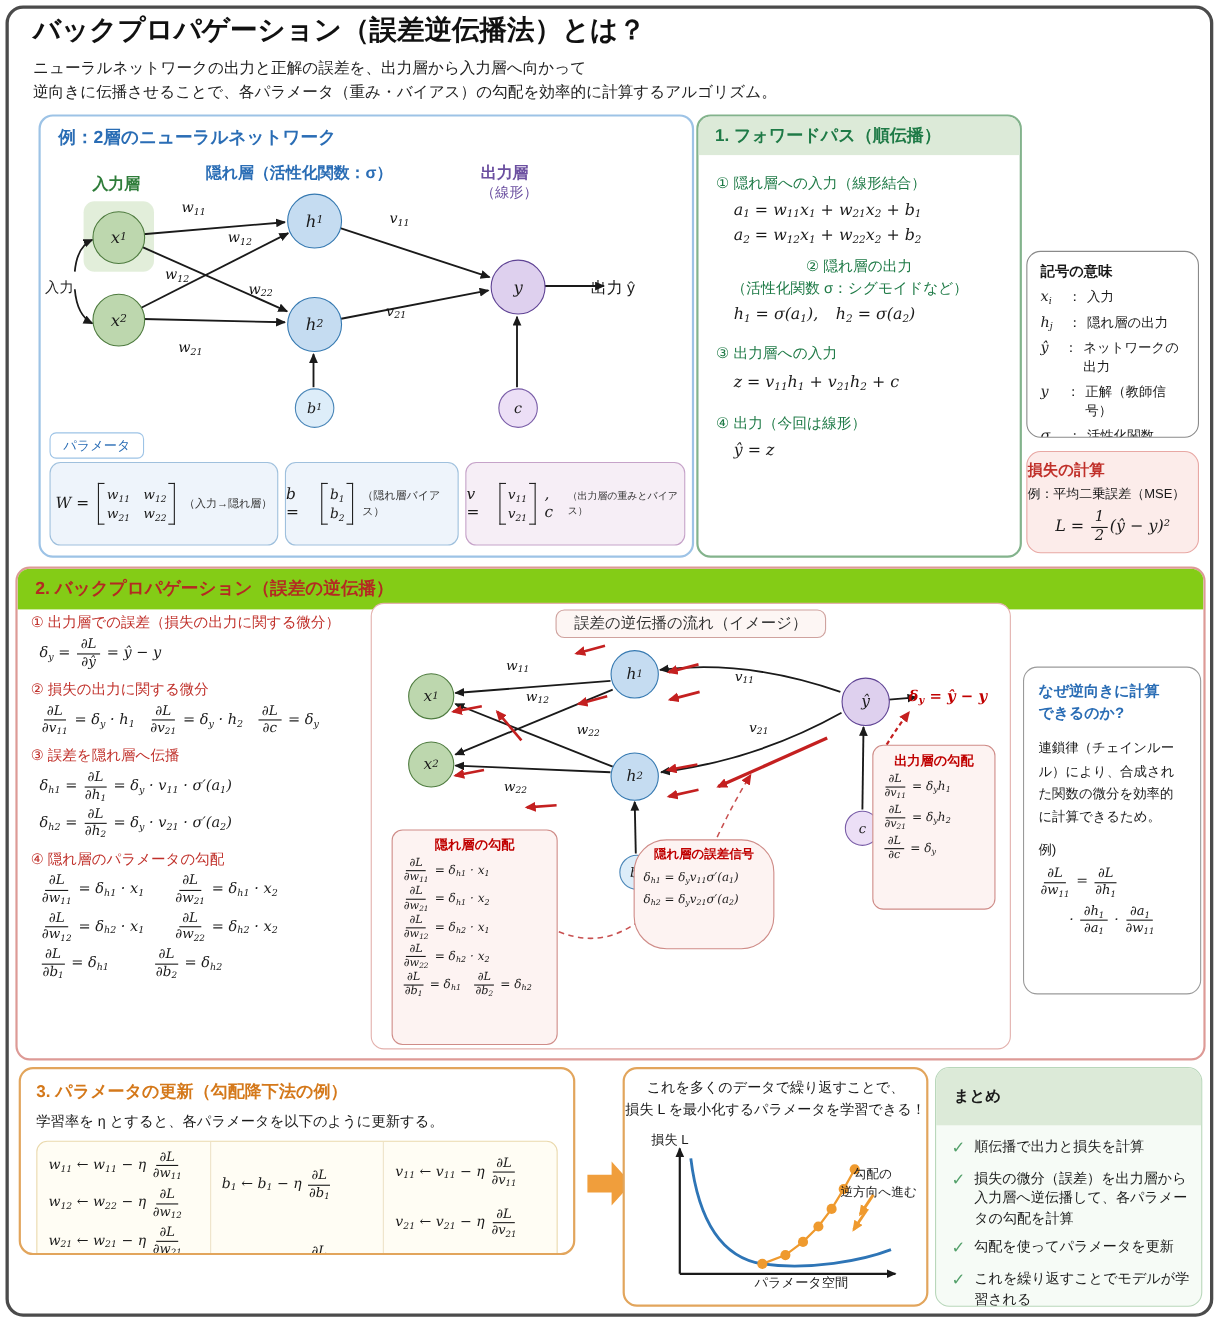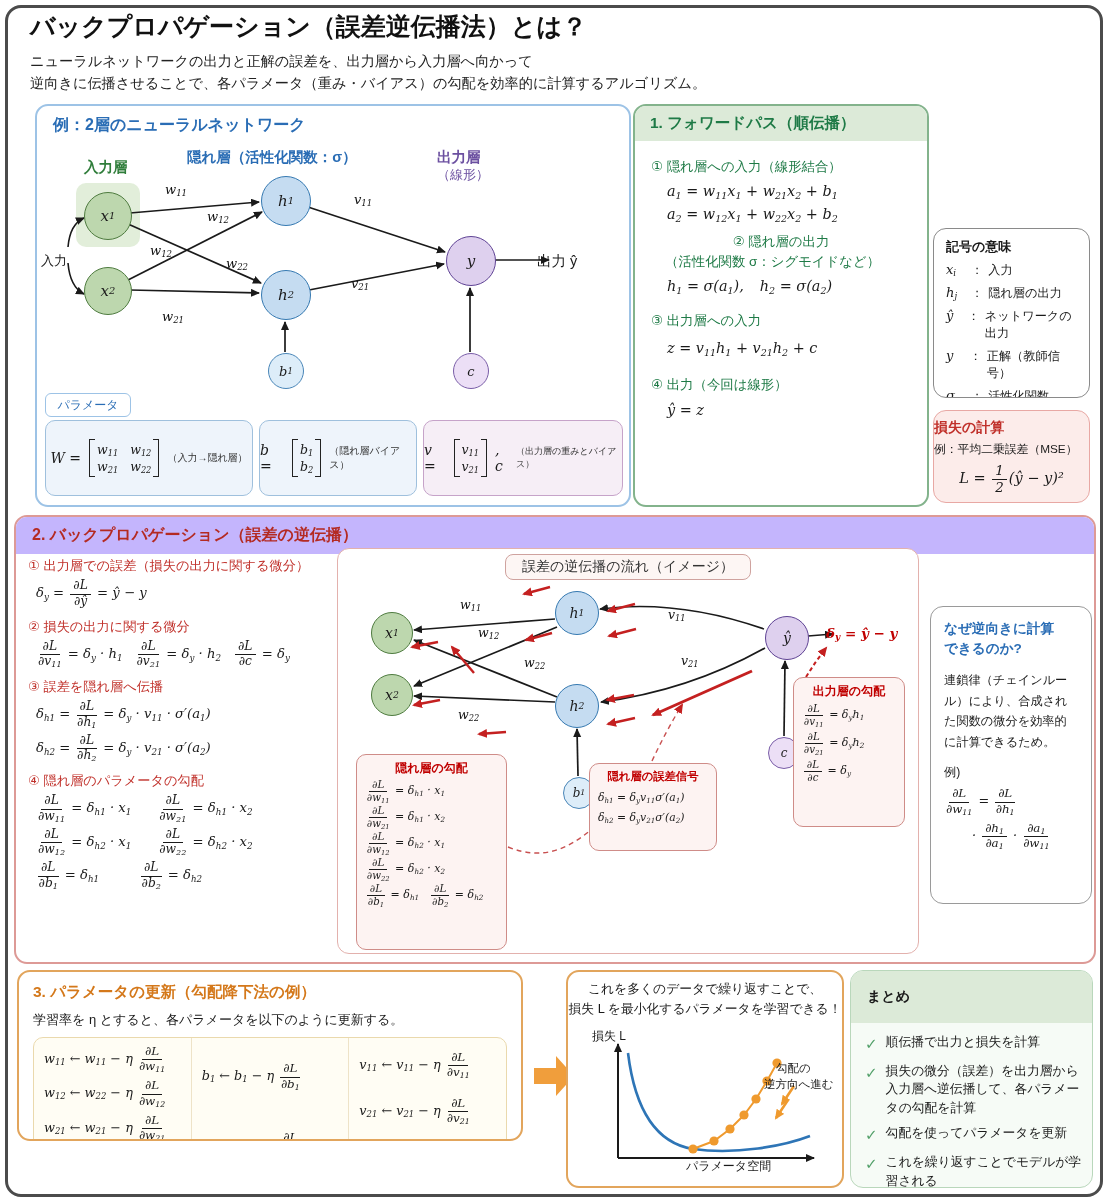--- a/index.html
+++ b/index.html
@@ -48,21 +48,21 @@
   .b-sym{left:933px;top:228px;width:157px;height:170px;border:1.5px solid #8a8a8a;padding:9px 12px;box-sizing:border-box;}
   .sym-t{font-size:13px;font-weight:bold;}
   .sym-row{display:flex;gap:5px;font-size:12.2px;margin-top:6px;align-items:baseline;}
   .sym-row .m{width:20px;font-size:13px;}
   .b-loss{left:933px;top:410px;width:157px;height:93px;background:#fcecea;border:1.5px solid #e8a8a4;padding:8px 0;box-sizing:border-box;}
   .loss-t{font-size:14px;font-weight:bold;color:#c0302a;}
   .loss-s{font-size:11.8px;margin-top:5px;}
   .loss-e{font-size:14.5px;margin-top:5px;text-align:center;}
   
   .b-bp{left:14px;top:515px;width:1078px;height:445px;border:2px solid #dd9a96;}
-  .bp-head{background:#c4b5fd;color:#b42a22;font-weight:bold;font-size:16px;padding:8px 16px;}
+  .bp-head{background:#84cc16;color:#b42a22;font-weight:bold;font-size:16px;padding:8px 16px;}
   .bp-col{position:absolute;left:28px;top:553px;width:306px;}
   .r-lab{color:#c0302a;font-size:13.2px;margin-top:9px;}
   .bp-eq{font-size:13.2px;margin:4px 0 0 8px;display:flex;align-items:center;gap:14px;}
   
   .b-flow{left:337px;top:548px;width:580px;height:404px;border:1.5px solid #e3b1ad;border-radius:12px;overflow:visible;}
   .flow-tab{position:absolute;left:50%;transform:translateX(-50%);top:5px;border:1.4px solid #cfa29e;background:#fdf6f4;
             border-radius:8px;padding:3px 16px;font-size:14px;color:#333;white-space:nowrap;}
   .pinkbox{position:absolute;background:#fdf3f2;border:1.4px solid #cf8c88;border-radius:10px;padding:5px 8px;box-sizing:border-box;}
   .pink-t{color:#c00000;font-weight:bold;text-align:center;}
   .delta{position:absolute;color:#c00000;font-size:13.5px;font-weight:bold;}
@@ -393,21 +393,21 @@
               <span>∂L</span>
               <span>∂b<sub>1</sub></span>
             </span> = δ<sub>h1</sub></span>
         <span class="m" style="font-size:11px;"><span class="fr">
               <span>∂L</span>
               <span>∂b<sub>2</sub></span>
             </span> = δ<sub>h2</sub></span>
       </div>
     </div>
 
-    <div class="pinkbox" style="left:251px;top:214px;width:128px;height:88px;">
+    <div class="pinkbox" style="left:238px;top:214px;width:128px;height:100px;border-radius:30px;">
       <div class="pink-t" style="font-size:11.3px;">隠れ層の誤差信号</div>
       <div class="m" style="font-size:10.8px;margin-top:7px;">δ<sub>h1</sub> = δ<sub>y</sub>v<sub>11</sub>σ′(a<sub>1</sub>)</div>
       <div class="m" style="font-size:10.8px;margin-top:7px;">δ<sub>h2</sub> = δ<sub>y</sub>v<sub>21</sub>σ′(a<sub>2</sub>)</div>
     </div>
 
     <div class="pinkbox" style="left:455px;top:128px;width:112px;height:150px;">
       <div class="pink-t" style="font-size:12px;">出力層の勾配</div>
       <div class="m" style="font-size:11px;margin-top:3px;"><span class="fr">
             <span>∂L</span>
             <span>∂v<sub>11</sub></span>

